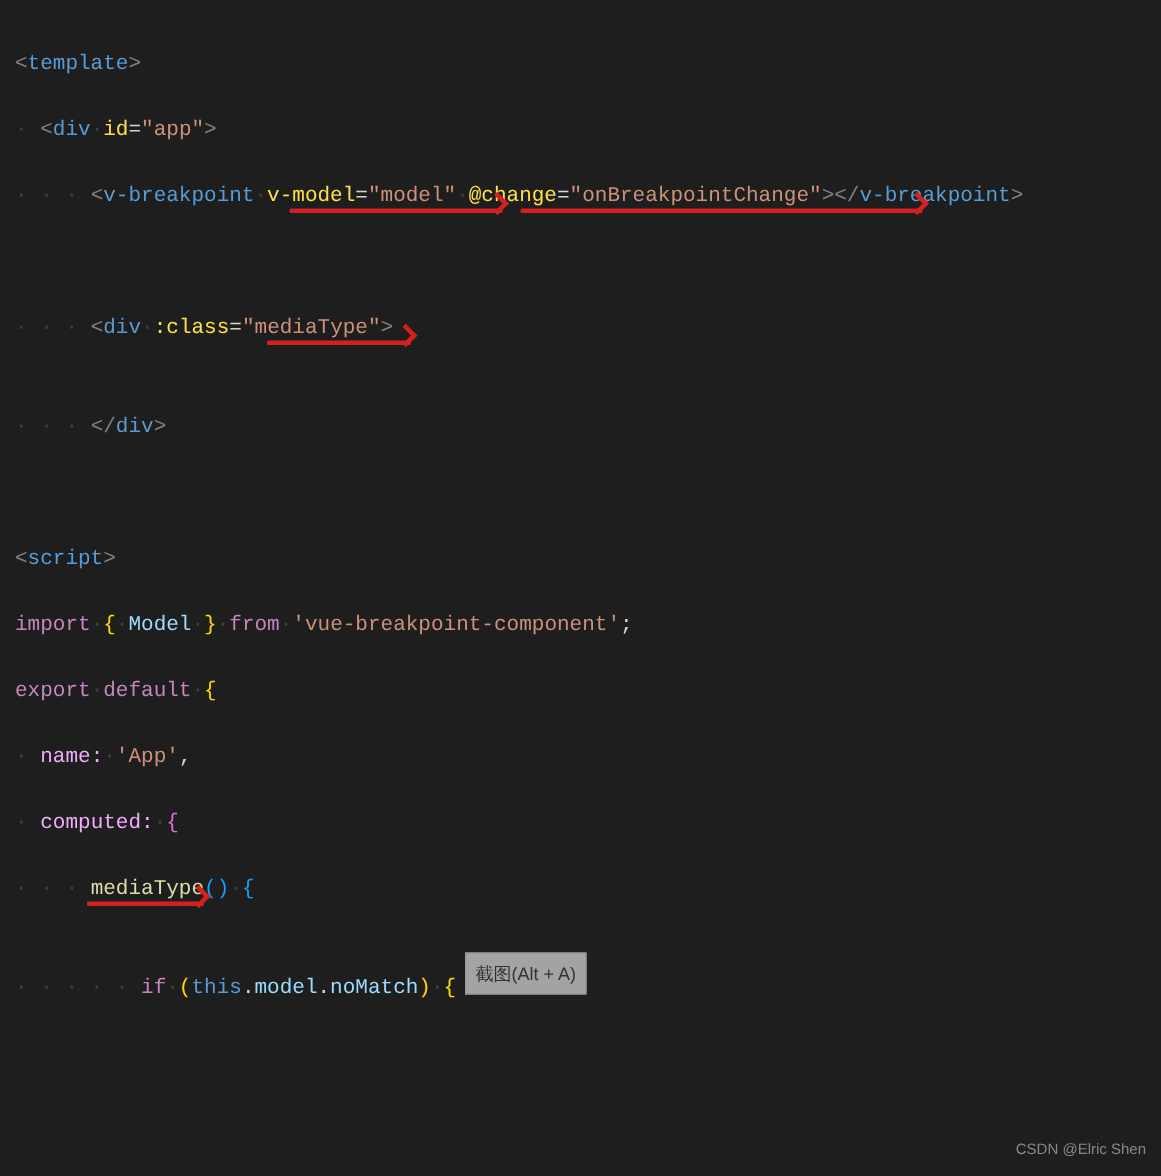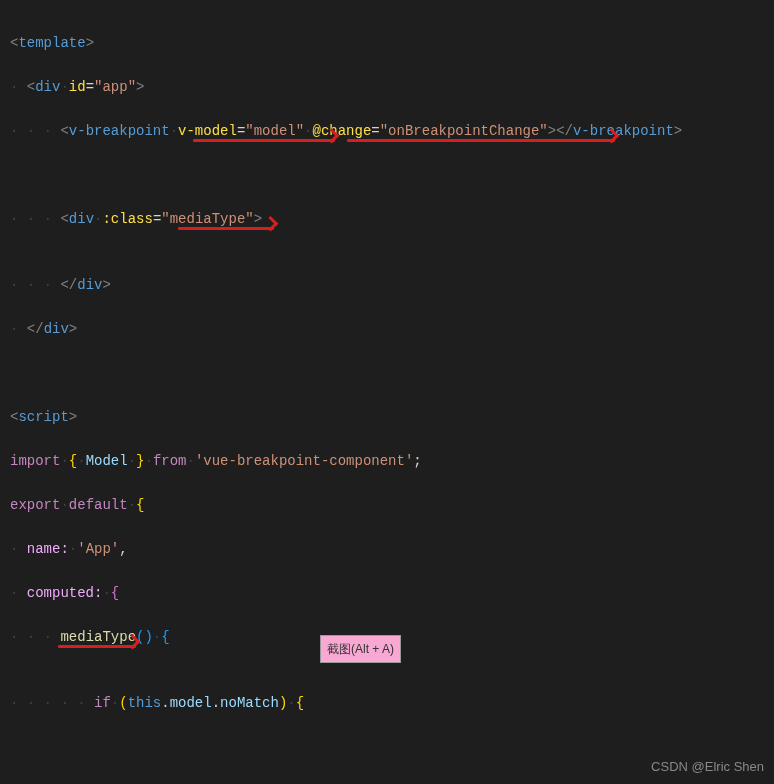--- a/index.html
+++ b/index.html
@@ -47,54 +47,53 @@
     bottom: -2px;
     width: 8px;
     height: 8px;
     border-right: 3px solid #d62020;
     border-bottom: 3px solid #d62020;
     transform: rotate(-45deg) translate(2px, -2px);
   }
   
   .tooltip {
     position: absolute;
-    background: #f9a8d4;
+    background: #a3a3a3;
     color: #333;
     border: 1px solid #999;
     padding: 2px 6px;
     font-size: 12px;
     font-family: sans-serif;
     top: 635px;
-    left: 320px;
+    left: 310px;
   }
   
   .watermark {
     position: absolute;
     bottom: 6px;
     right: 10px;
     color: #888;
-    font-size: 13px;
+    font-size: 10px;
     font-family: sans-serif;
   }
 </style>
 </head>
 <body>
 
 <div class="editor">
 <div class="line"><span class="tag">&lt;</span><span class="tagname">template</span><span class="tag">&gt;</span></div>
 <div class="line"><span class="guide">· </span><span class="tag">&lt;</span><span class="tagname">div</span><span class="guide">·</span><span class="attr">id</span><span class="punct">=</span><span class="string">"app"</span><span class="tag">&gt;</span></div>
 <div class="line" style="position:relative"><span class="guide">· · · </span><span class="tag">&lt;</span><span class="tagname">v-breakpoint</span><span class="guide">·</span><span class="attr">v-model</span><span class="punct">=</span><span class="string">"model"</span><span class="guide">·</span><span class="attr">@change</span><span class="punct">=</span><span class="string">"onBreakpointChange"</span><span class="tag">&gt;&lt;/</span><span class="tagname">v-breakpoint</span><span class="tag">&gt;</span>
 <div class="underline" style="left:183px;top:19px;width:142px"></div>
 <div class="underline" style="left:337px;top:19px;width:268px"></div>
 </div>
 <div class="line" style="position:relative"><span class="guide">· · · </span><span class="tag">&lt;</span><span class="tagname">div</span><span class="guide">·</span><span class="attr">:class</span><span class="punct">=</span><span class="string">"mediaType"</span><span class="tag">&gt;</span>
 <div class="underline" style="left:168px;top:19px;width:96px"></div>
 </div>
 <div class="line"><span class="guide">· · · </span><span class="tag">&lt;/</span><span class="tagname">div</span><span class="tag">&gt;</span></div>
-<div class="line"><span class="guide">· </span><span class="tag">&lt;/</span><span class="tagname">div</span><span class="tag">&gt;</span></div>
 <div class="line"> </div>
 <div class="line"><span class="tag">&lt;</span><span class="tagname">script</span><span class="tag">&gt;</span></div>
 <div class="line"><span class="keyword">import</span><span class="guide">·</span><span class="brace">{</span><span class="guide">·</span><span class="var">Model</span><span class="guide">·</span><span class="brace">}</span><span class="guide">·</span><span class="keyword">from</span><span class="guide">·</span><span class="string">'vue-breakpoint-component'</span><span class="punct">;</span></div>
 <div class="line"><span class="keyword">export</span><span class="guide">·</span><span class="keyword">default</span><span class="guide">·</span><span class="brace">{</span></div>
 <div class="line"><span class="guide">· </span><span class="prop">name:</span><span class="guide">·</span><span class="string">'App'</span><span class="punct">,</span></div>
 <div class="line"><span class="guide">· </span><span class="prop">computed:</span><span class="guide">·</span><span class="brace2">{</span></div>
 <div class="line" style="position:relative"><span class="guide">· · · </span><span class="func">mediaType</span><span class="brace3">()</span><span class="guide">·</span><span class="brace3">{</span>
 <div class="underline" style="left:48px;top:19px;width:78px"></div>
 </div>
 <div class="line"><span class="guide">· · · · · </span><span class="keyword">if</span><span class="guide">·</span><span class="brace">(</span><span class="this">this</span><span class="punct">.</span><span class="var">model</span><span class="punct">.</span><span class="var">noMatch</span><span class="brace">)</span><span class="guide">·</span><span class="brace">{</span></div>

